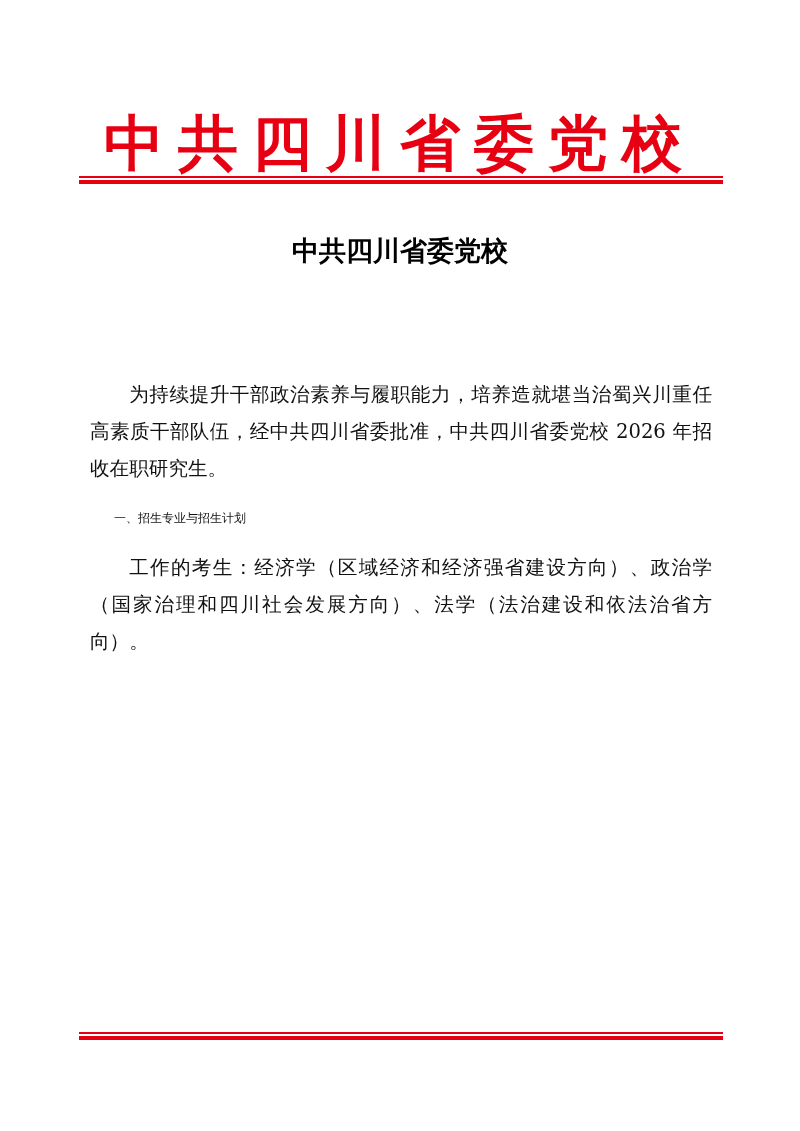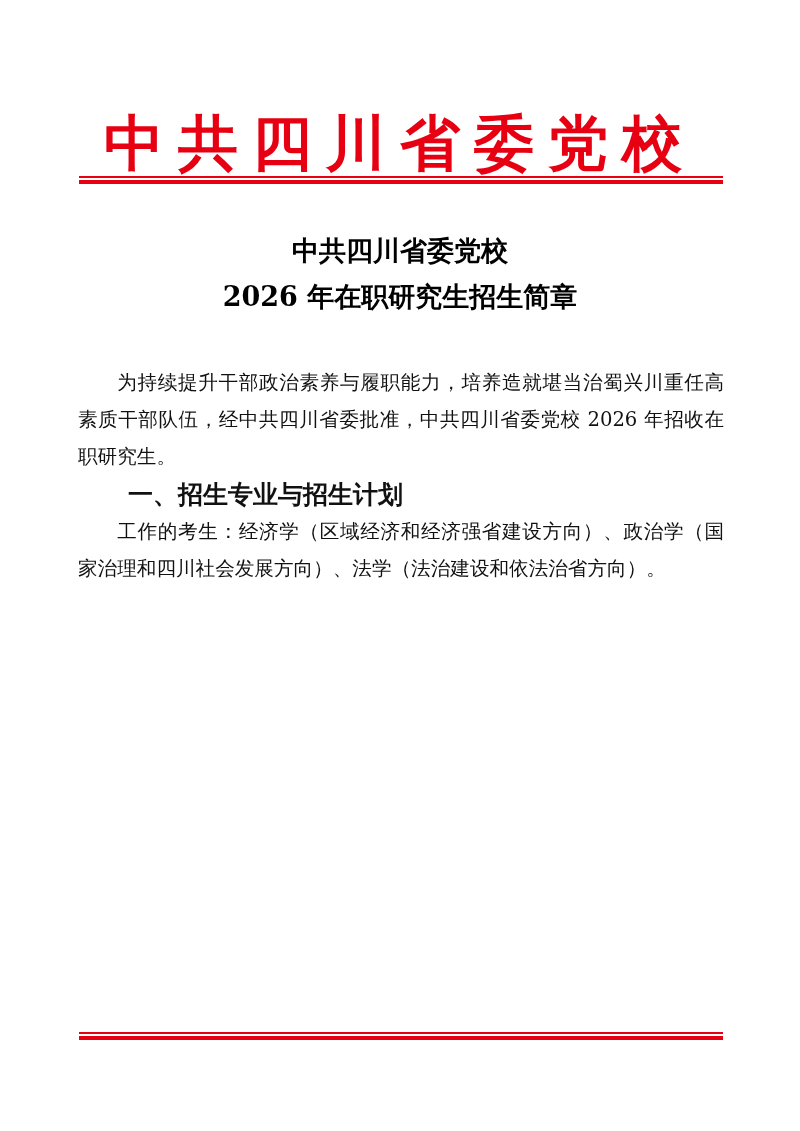--- a/index.html
+++ b/index.html
@@ -9,38 +9,37 @@
                 color: #e60012; font-family: "DejaVu Sans", "Liberation Sans", sans-serif;
                 font-weight: bold; font-size: 60px; letter-spacing: 14px; line-height: 70px; }
     .rule { position: absolute; left: 79px; width: 644px; }
     .rule .thin { height: 2px; background: #e60012; }
     .rule .gap { height: 2px; background: #ffffff; }
     .rule .thick { height: 4px; background: #e60012; }
     .title-block { position: absolute; left: 0; width: 800px; top: 228px; text-align: center;
                    font-weight: bold; font-size: 27px; line-height: 46px; color: #000; }
     .body { position: absolute; left: 78px; width: 646px; top: 364px;
             font-size: 19.6px; line-height: 37.2px; text-align: justify; text-justify: inter-character; }
-    .body p { margin: 0; text-indent: 2em; }
-    .body .heading { font-family: "DejaVu Sans", "Liberation Sans", sans-serif; font-weight: bold;
-                     font-size: 25px; }
+    .body p { margin: 12px; text-indent: 2em; }
+    .body .heading { font-family: "DejaVu Sans", "Liberation Sans", sans-serif; font-weight: normal;
+                     font-size: 12px; }
   </style>
 </head>
 <body>
 
 <div class="masthead">中共四川省委党校</div>
 
 <div class="rule" style="top:176px;">
   <div class="thin"></div>
     <div class="gap"></div>
     <div class="thick"></div>
 </div>
 
 <div class="title-block">
   <div>中共四川省委党校</div>
-  <div>2026 年在职研究生招生简章</div>
 </div>
 
 <div class="body">
   <p>为持续提升干部政治素养与履职能力，培养造就堪当治蜀兴川重任高素质干部队伍，经中共四川省委批准，中共四川省委党校 2026 年招收在职研究生。</p>
   <p class="heading">一、招生专业与招生计划</p>
   <p>工作的考生：经济学（区域经济和经济强省建设方向）、政治学（国家治理和四川社会发展方向）、法学（法治建设和依法治省方向）。</p>
 </div>
 
 <div class="rule" style="top:1032px;">
   <div class="thin"></div>

